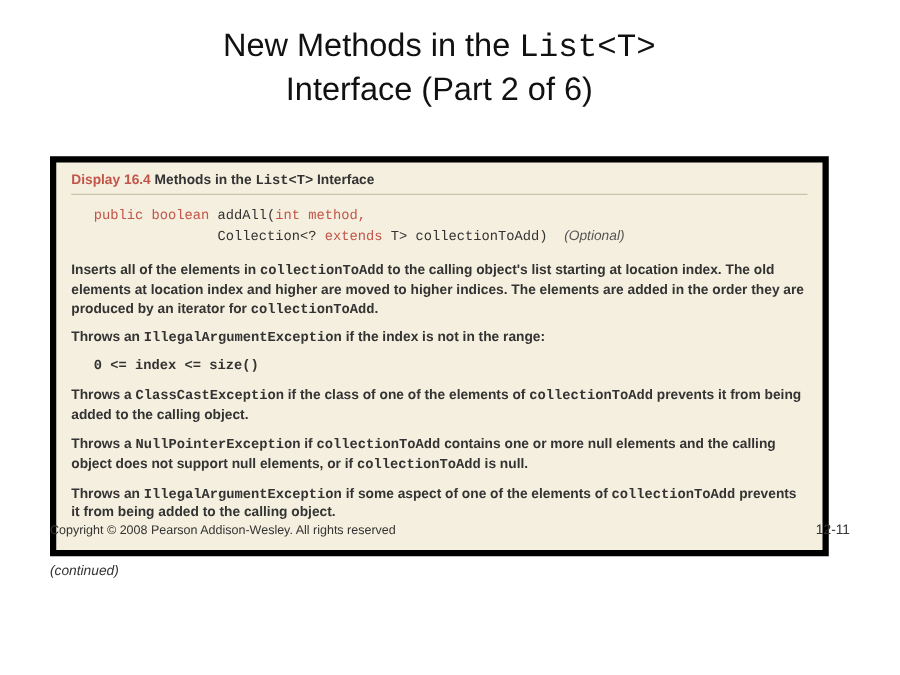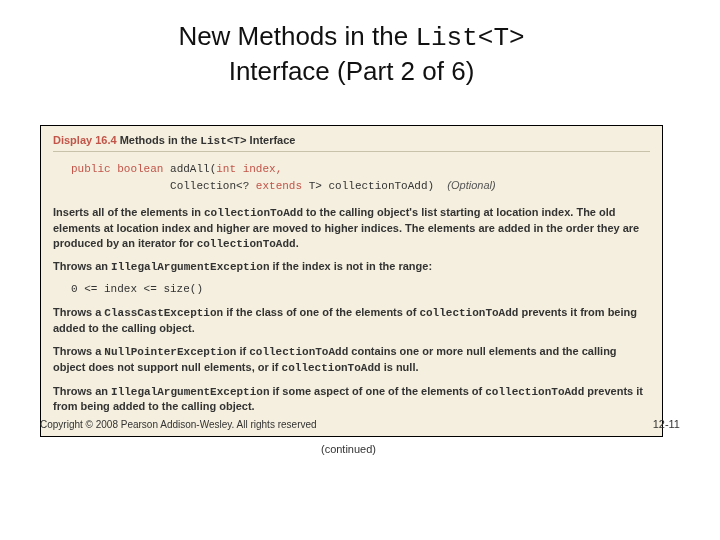--- a/index.html
+++ b/index.html
@@ -1,32 +1,32 @@
 <!DOCTYPE html>
 <html><head>
 <meta charset="utf-8">
 <style>
   * { margin: 0; padding: 0; box-sizing: border-box; }
   html, body { width: 720px; height: 540px; background: #fff; font-family: Arial, Helvetica, sans-serif; }
   .slide { width: 720px; height: 472px; position: relative; padding: 12px 57px 0 40px; }
   .title { text-align: center; font-size: 26px; line-height: 1.25; color: #111; margin: 8px 0 30px 0; font-weight: 400; }
   .title .mono { font-family: "Courier New", Courier, monospace; }
-  .display-box { background: #f4efde; border: 1px solid #000000; padding: 8px 12px 14px 12px; font-size: 11px; color: #333; margin-top: 38px; }
+  .display-box { background: #f4efde; border: 5px solid #000000; padding: 8px 12px 14px 12px; font-size: 11px; color: #333; margin-top: 38px; }
   .disp-header { font-size: 11px; color: #333; margin-bottom: 4px; }
   .disp-header .num { color: #c2554a; font-weight: bold; }
   .disp-header .title-part { font-weight: bold; }
   .disp-header .mono-b { font-family: "Courier New", Courier, monospace; font-weight: bold; }
   .hr { border: none; border-top: 1px solid #c9c2ab; margin: 2px 0 10px 0; }
   .sig { font-family: "Courier New", Courier, monospace; font-size: 11px; margin: 0 0 10px 18px; line-height: 1.45; }
   .kw { color: #c2554a; }
   .opt { font-family: Arial, sans-serif; font-style: italic; color: #555; }
   .para { margin: 0 0 8px 0; line-height: 1.35; font-weight: bold; }
   .mono { font-family: "Courier New", Courier, monospace; }
-  .formula { font-family: "Courier New", Courier, monospace; margin: 4px 0 10px 18px; }
-  .continued { text-align: center; font-size: 11px; color: #333; margin: 6px 6px 0 0; }
+  .formula { font-family: "Courier New", Courier, monospace; margin: 4px 0 10px 18px; font-weight: bold; }
+  .continued { text-align: left; font-style: italic; font-size: 11px; color: #333; margin: 6px 6px 0 0; }
   .footer-left { position: absolute; left: 40px; bottom: 42px; font-size: 10px; color: #333; }
   .footer-right { position: absolute; right: 40px; bottom: 42px; font-size: 11px; color: #333; }
 </style>
 </head>
 <body>
 
 <div class="slide">
 
   <h1 class="title">
     <span>New Methods in the </span><span class="mono">List&lt;T&gt;</span><br>
@@ -37,21 +37,21 @@
     <div class="disp-header">
       <span class="num">Display 16.4</span>
       <span class="title-part">
         <span>Methods in the </span><span class="mono-b">List&lt;T&gt;</span><span> Interface</span>
       </span>
     </div>
     <hr class="hr">
 
     <div class="sig">
       <span class="kw">public boolean</span>
-      <span>addAll(</span><span class="kw">int index,</span><br>
+      <span>addAll(</span><span class="kw">int method,</span><br>
       &nbsp;&nbsp;&nbsp;&nbsp;&nbsp;&nbsp;&nbsp;&nbsp;&nbsp;&nbsp;&nbsp;&nbsp;&nbsp;&nbsp;&nbsp;<span>Collection&lt;? </span><span class="kw">extends</span><span> T&gt; collectionToAdd)</span>
       &nbsp;<span class="opt">(Optional)</span>
     </div>
 
     <p class="para">
       <span>Inserts all of the elements in </span><span class="mono">collectionToAdd</span><span> to the calling object's list starting at location index. The old elements at location index and higher are moved to higher indices. The elements are added in the order they are produced by an iterator for </span><span class="mono">collectionToAdd</span><span>.</span>
     </p>
     <p class="para">
       <span>Throws an </span><span class="mono">IllegalArgumentException</span><span> if the index is not in the range:</span>
     </p>

